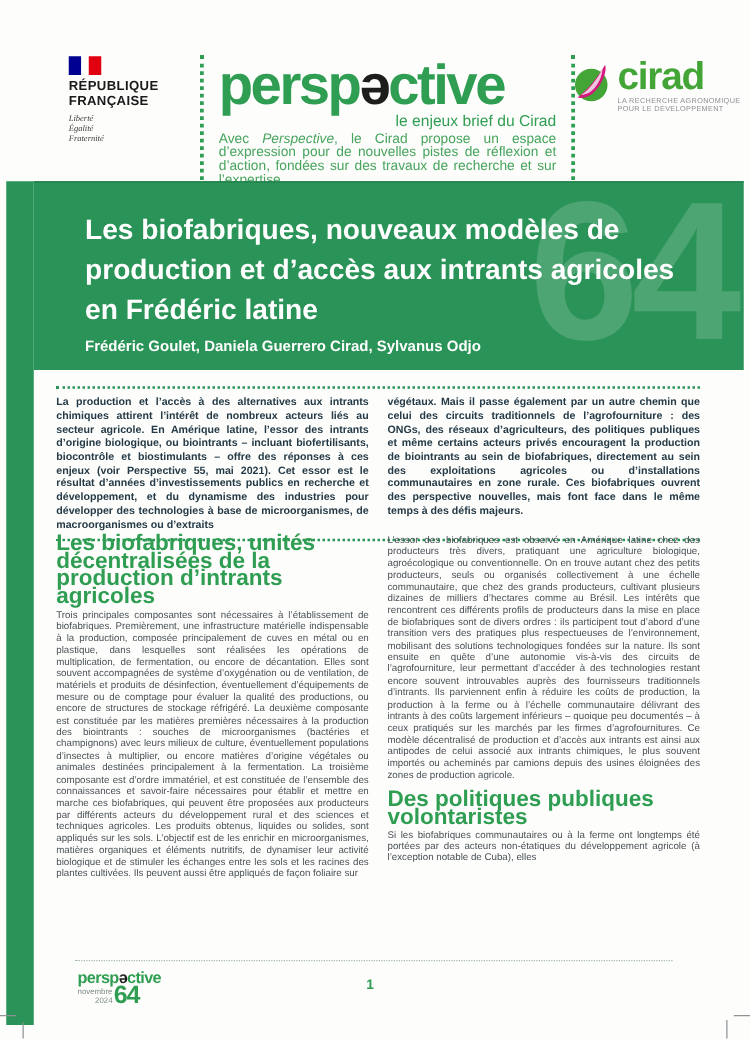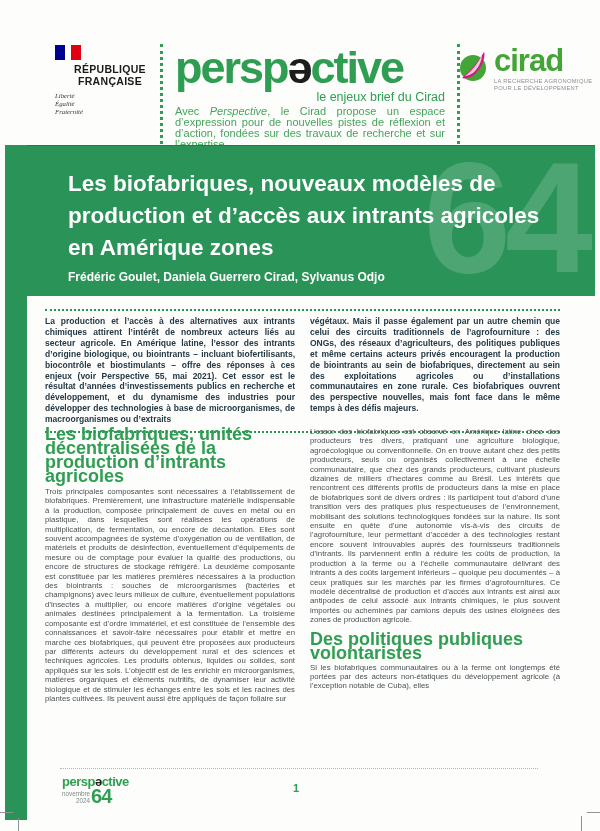--- a/index.html
+++ b/index.html
@@ -10,21 +10,21 @@
     -webkit-font-smoothing:antialiased;
   }
   .abs{position:absolute;}
 
   
   .rf-block{left:55px;top:45px;width:110px;}
   .rf-flag{display:flex;width:26px;height:15px;margin-bottom:4px;}
   .rf-flag .b{width:10px;background:#000091;}
   .rf-flag .w{width:6px;background:#ffffff;}
   .rf-flag .r{width:10px;background:#e1000f;}
-  .rf-title{font-weight:bold;color:#1a1a1a;font-size:10.5px;line-height:11.5px;letter-spacing:.3px;text-align:center;}
+  .rf-title{font-weight:bold;color:#1a1a1a;font-size:10.5px;line-height:11.5px;letter-spacing:.3px;}
   .rf-motto{margin-top:5px;font-family:"Liberation Serif",serif;font-style:italic;font-size:6.8px;line-height:8px;color:#3a3a3a;}
 
   .persp-block{left:160px;top:44px;width:300px;
     border-left:3px dotted #2f9e52;border-right:3px dotted #2f9e52;
     padding:2px 12px 6px 12px;box-sizing:border-box;}
   .wordmark{font-size:45px;line-height:44px;font-weight:bold;letter-spacing:-2px;color:#2f9e52;white-space:nowrap;}
   .wordmark .schwa{color:#1d1d1b;}
   .persp-sub{margin-top:0px;text-align:right;font-size:12.5px;color:#2f9e52;font-weight:500;}
   .persp-tagline{margin-top:2px;font-size:11px;line-height:11px;color:#46a45c;text-align:justify;}
   .persp-tagline .it{font-style:italic;}
@@ -116,21 +116,21 @@
   </div>
 </div>
 
 <div class="abs spine"></div>
 
 <div class="abs band">
   <div class="band-watermark">64</div>
   <div class="band-title">
     <div>Les biofabriques, nouveaux modèles de</div>
     <div>production et d’accès aux intrants agricoles</div>
-    <div>en Amérique zones</div>
+    <div>en Frédéric latine</div>
   </div>
   <div class="band-authors">Frédéric Goulet, Daniela Guerrero Cirad, Sylvanus Odjo</div>
 </div>
 
 <div class="abs intro">
   <div class="col">La production et l’accès à des alternatives aux intrants chimiques attirent l’intérêt de nombreux acteurs liés au secteur agricole. En Amérique latine, l’essor des intrants d’origine biologique, ou biointrants – incluant biofertilisants, biocontrôle et biostimulants – offre des réponses à ces enjeux (voir Perspective 55, mai 2021). Cet essor est le résultat d’années d’investissements publics en recherche et développement, et du dynamisme des industries pour développer des technologies à base de microorganismes, de macroorganismes ou d’extraits</div>
   <div class="col">végétaux. Mais il passe également par un autre chemin que celui des circuits traditionnels de l’agrofourniture : des ONGs, des réseaux d’agriculteurs, des politiques publiques et même certains acteurs privés encouragent la production de biointrants au sein de biofabriques, directement au sein des exploitations agricoles ou d’installations communautaires en zone rurale. Ces biofabriques ouvrent des perspective nouvelles, mais font face dans le même temps à des défis majeurs.</div>
 </div>
 
 <div class="abs bodycols">

